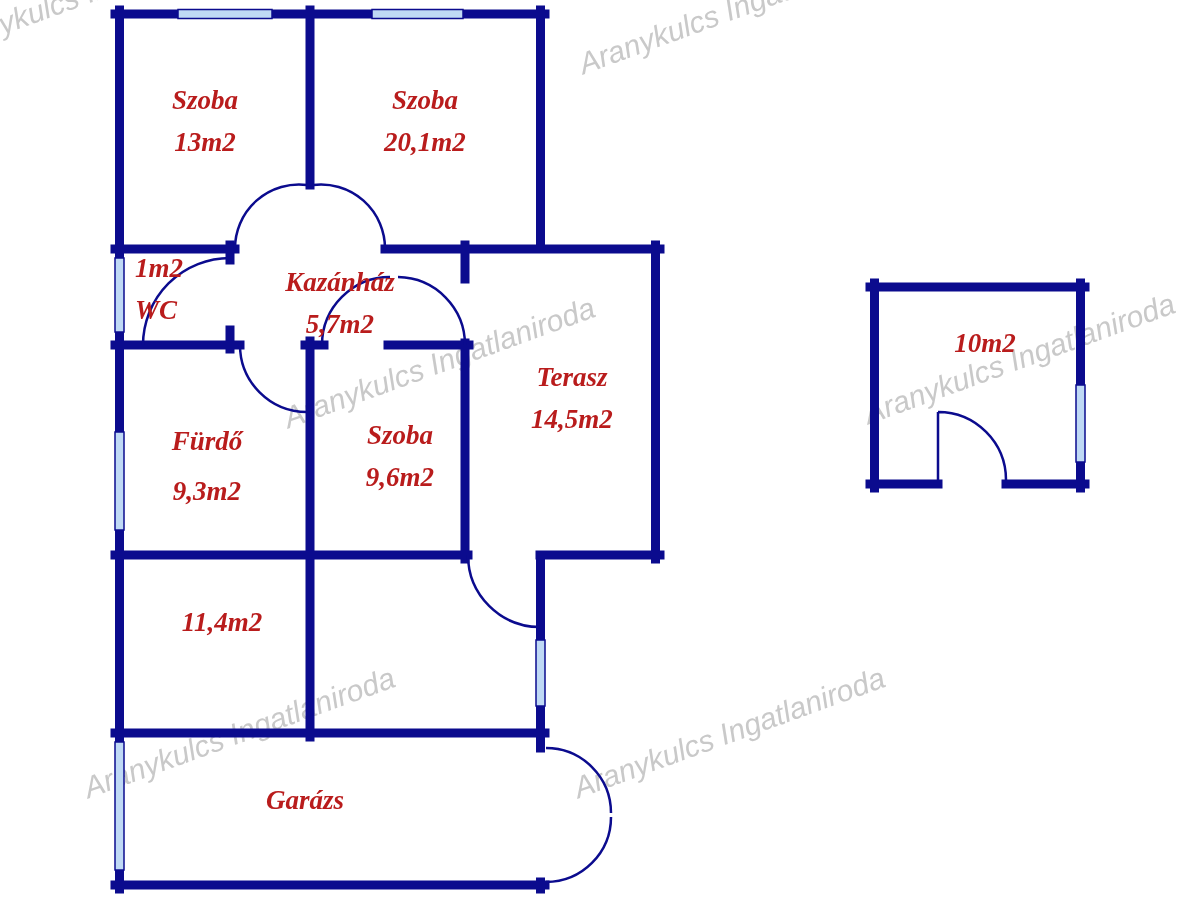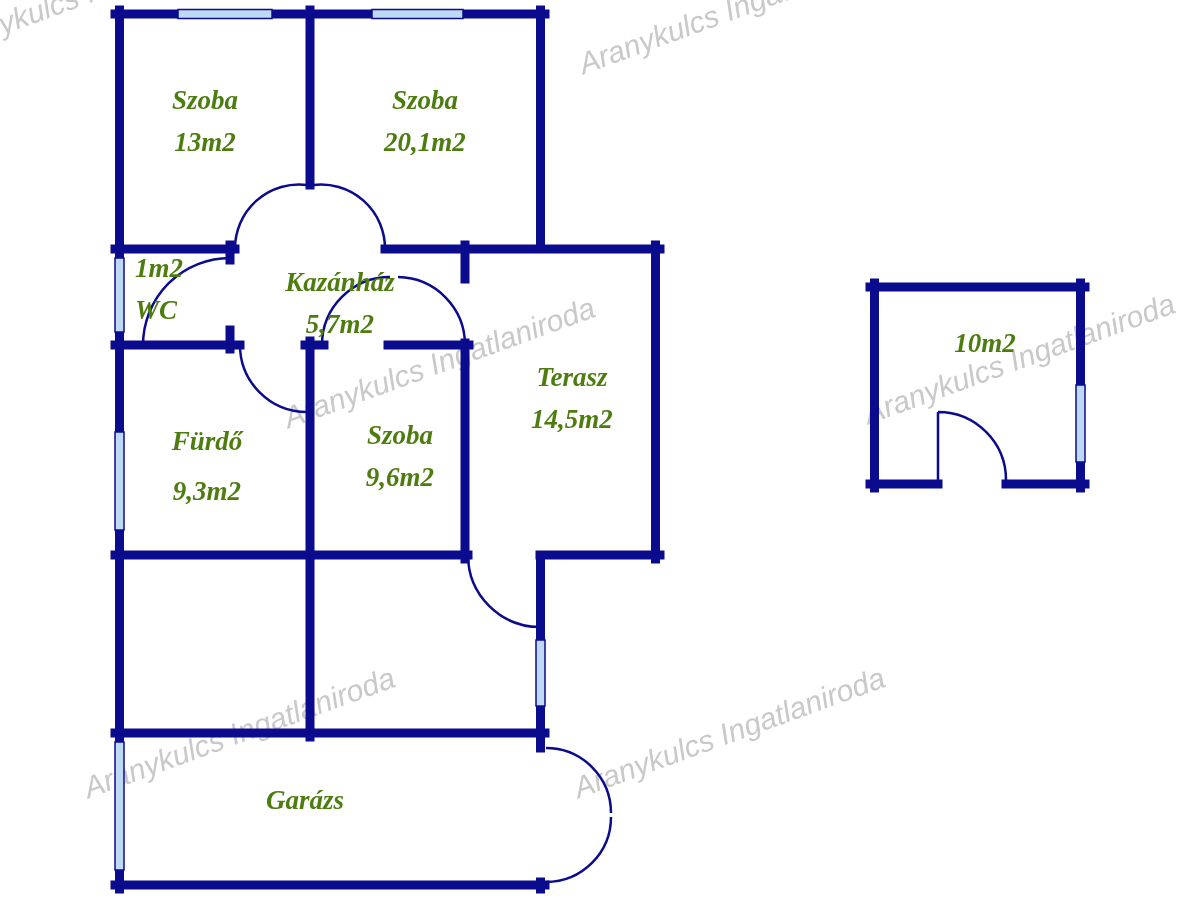--- a/index.html
+++ b/index.html
@@ -11,21 +11,21 @@
     position:absolute;z-index:1;
     color:#c9c9c9;font-size:30px;font-style:italic;
     font-family:"Liberation Sans",sans-serif;
     white-space:nowrap;transform:rotate(-20deg);transform-origin:0 50%;
     user-select:none;
   }
   svg.plan{position:absolute;left:0;top:0;z-index:2;}
   .room-label{
     position:absolute;z-index:3;
     transform:translateX(-50%);text-align:center;
-    font-size:27px;font-weight:700;font-style:italic;color:#4d7c0f;
+    font-size:27px;font-weight:700;font-style:italic;color:#b91c1c;
     line-height:1.55;white-space:nowrap;
   }
   .room-label span{display:block;}
   .room-label.lh-lg{line-height:1.85;}
   .room-label.left-align{transform:none;text-align:left;}
 </style>
 </head>
 <body>
 
 <div class="watermark" style="left:-60px;top:30px;">Aranykulcs Ingatlaniroda</div>
@@ -117,20 +117,21 @@
   <span>Fürdő</span>
   <span>9,3m2</span>
 </div>
 
 <div class="room-label" style="left:400px;top:415px;">
   <span>Szoba</span>
   <span>9,6m2</span>
 </div>
 
 <div class="room-label lh-lg" style="left:222px;top:598px;">
+  <span>11,4m2</span>
 </div>
 
 <div class="room-label" style="left:430px;top:610px;">
 </div>
 
 <div class="room-label" style="left:305px;top:780px;">
   <span>Garázs</span>
 </div>
 
 <div class="room-label" style="left:985px;top:323px;">

